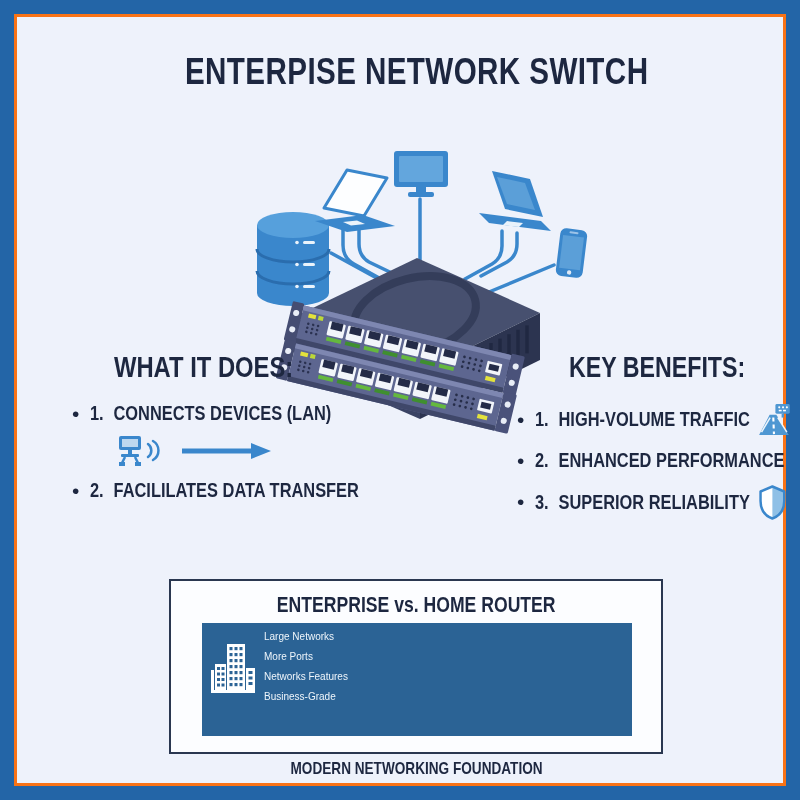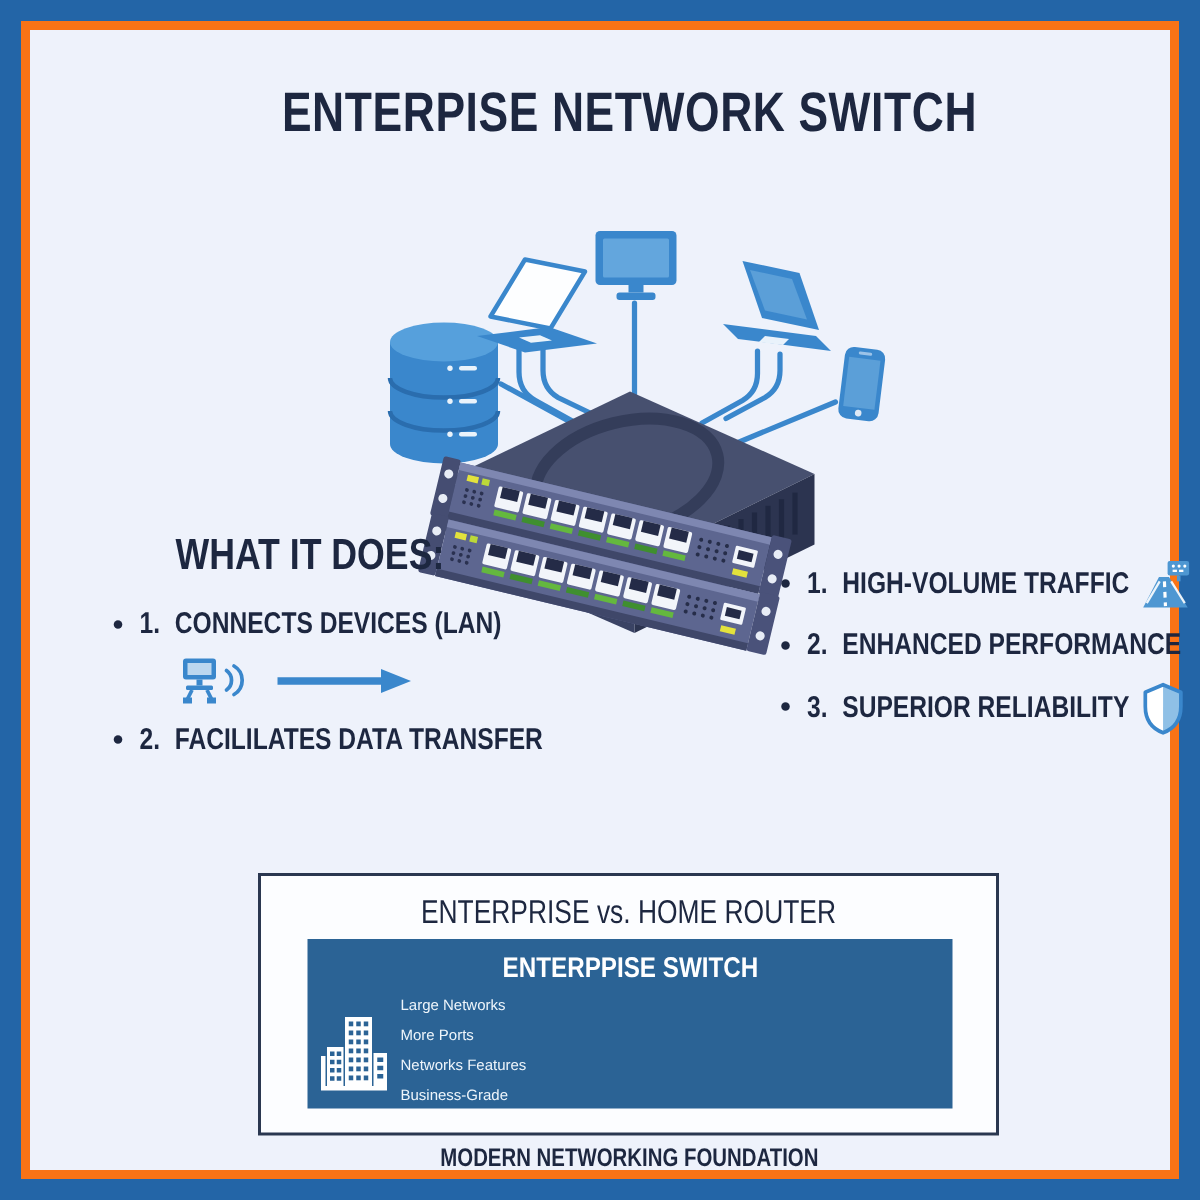--- a/index.html
+++ b/index.html
@@ -5,21 +5,21 @@
   html,body{margin:0;padding:0;}
   body{
     width:800px;height:800px;position:relative;overflow:hidden;
     background:#2365a7;
     font-family:"Liberation Sans", sans-serif;
     color:#1d2740;
   }
   .canvas{
     position:absolute;inset:14px;
     background:#eef2fb;
-    border:6px solid #f97316;
+    border:3px solid #f97316;
     box-sizing:border-box;
     padding-left:12px;
   }
   
   .cond{display:inline-block;transform:scaleX(0.8);transform-origin:center center;white-space:nowrap;}
   .cond-l{display:inline-flex;align-items:center;transform:scaleX(0.82);transform-origin:left center;white-space:nowrap;}
 
   .title{
     position:absolute;top:34px;left:0;width:800px;text-align:center;
     font-size:37px;font-weight:700;letter-spacing:0.5px;color:#1d2740;
@@ -39,21 +39,21 @@
   .itemtext{font-size:20px;font-weight:700;gap:9px;}
   .itemtext .num{margin-right:3px;}
   .right-block .item{margin-top:12px;}
   .iconrow{display:flex;align-items:center;gap:14px;margin:8px 0 10px 45px;height:36px;}
 
   
   .compare{
     position:absolute;left:152px;top:562px;width:494px;height:175px;
     background:#fcfdff;border:2px solid #2a3750;box-sizing:border-box;
   }
-  .compare-title{margin-top:11px;text-align:center;font-size:22px;font-weight:400;}
+  .compare-title{margin-top:11px;text-align:center;font-size:22px;font-weight:700;}
   .columns{position:absolute;left:31px;top:42px;width:430px;height:113px;display:flex;}
   .col{flex:1;color:#eef5fb;}
   .col-left{background:#2b6395;}
   .col-right{background:#4a97d0;}
   .col-header{margin-top:9px;text-align:center;font-size:19px;font-weight:700;color:#ffffff;}
   .col-header .cond{transform:scaleX(0.85);}
   .col-body{display:flex;align-items:center;margin-top:4px;}
   .col-icon{flex:0 0 62px;display:flex;justify-content:center;}
   .col-list{font-size:10px;line-height:20px;}
 
@@ -240,20 +240,23 @@
     <div class="item" style="margin-top:4px;">
       <span class="bullet"></span>
       <span class="itemtext cond-l">
         <span class="num">2.</span>
         <span>FACILILATES DATA TRANSFER</span>
       </span>
     </div>
   </div>
 
   <div class="right-block">
+    <div class="section-heading">
+      <span class="cond">KEY BENEFITS:</span>
+    </div>
     <div class="item" style="margin-top:18px;">
       <span class="bullet"></span>
       <span class="itemtext cond-l">
         <span class="num">1.</span>
         <span>HIGH-VOLUME TRAFFIC</span>
         <svg class="inline-ic" width="42" height="35" viewBox="0 0 36 36" preserveAspectRatio="none">
           <rect x="19" y="2" width="15" height="10" rx="1.5" fill="#4e97d2"></rect>
           <circle cx="23" cy="5.5" r="1.1" fill="#ffffff"></circle>
             <circle cx="27" cy="5.5" r="1.1" fill="#ffffff"></circle>
             <circle cx="31" cy="5.5" r="1.1" fill="#ffffff"></circle>
@@ -287,23 +290,20 @@
       </span>
     </div>
   </div>
 
   <div class="compare">
     <div class="compare-title">
       <span class="cond">ENTERPRISE vs. HOME ROUTER</span>
     </div>
     <div class="columns">
       <div class="col col-left">
-        <div class="col-header">
-          <span class="cond">ENTERPPISE SWITCH</span>
-        </div>
         <div class="col-body">
           <div class="col-icon">
             <svg width="48" height="54" viewBox="0 0 48 54">
               <rect x="2" y="30" width="3" height="20" fill="#ffffff"></rect>
               <rect x="6" y="24" width="11" height="26" fill="#ffffff"></rect>
               <rect x="8" y="27" width="3" height="3" fill="#2b6395"></rect>
                 <rect x="12.5" y="27" width="3" height="3" fill="#2b6395"></rect>
               <rect x="8" y="32.5" width="3" height="3" fill="#2b6395"></rect>
                 <rect x="12.5" y="32.5" width="3" height="3" fill="#2b6395"></rect>
               <rect x="8" y="38" width="3" height="3" fill="#2b6395"></rect>

